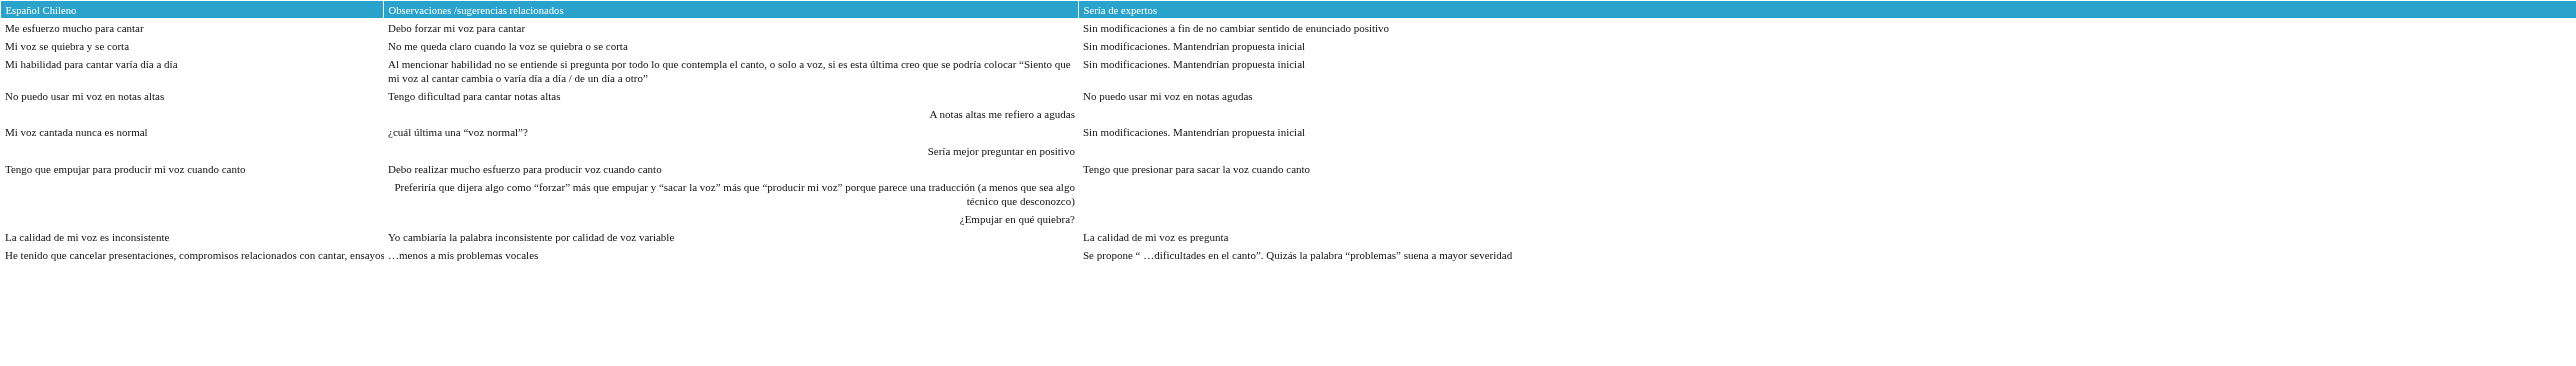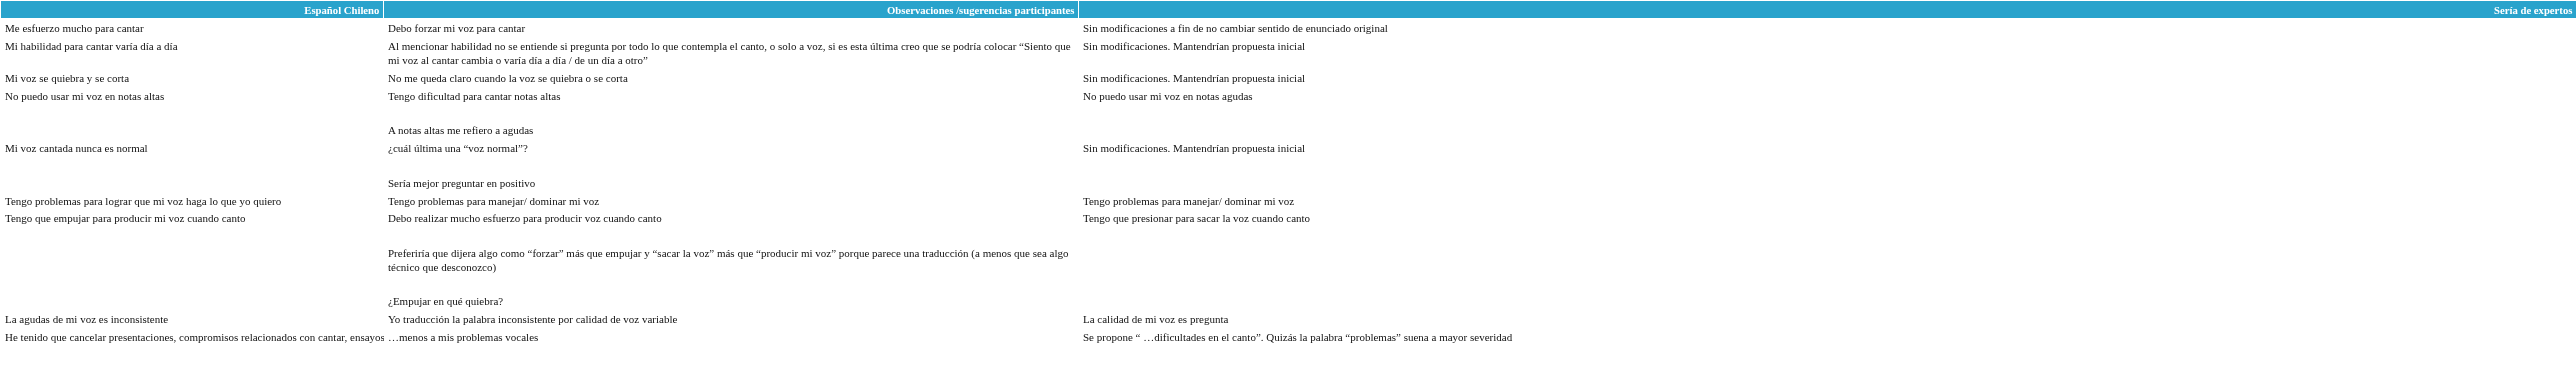--- a/index.html
+++ b/index.html
@@ -18,118 +18,111 @@
     width: 2576px;
     table-layout: fixed;
   }
   table.matrix col.c1 { width: 383px; }
   table.matrix col.c2 { width: 695px; }
   table.matrix col.c3 { width: 1498px; }
   table.matrix thead th {
     background: #29a3cc;
     color: #ffffff;
     font-family: "Liberation Serif", serif;
-    font-weight: bold;
+    font-weight: normal;
     font-size: 10.7px;
-    text-align: right;
+    text-align: left;
     padding: 2.7px 3.6px 2.7px 4.5px;
     border: 0.9px solid #ffffff;
     white-space: nowrap;
     overflow: hidden;
   }
   table.matrix tbody td {
     vertical-align: top;
     padding: 1.8px 3.6px 1.8px 4.5px;
     border: none;
     line-height: 1.30;
     font-size: 11px;
     color: #111111;
     overflow: hidden;
     white-space: nowrap;
   }
   table.matrix tbody td.col-mid { white-space: normal; }
   table.matrix tbody td.col-right { white-space: normal; }
   .sub-line { display: block; }
-  .sub-line + .sub-line { margin-top: 20px; }
+  .sub-line + .sub-line { margin-top: 4px; text-align: right; }
   .row-pad td { padding-top: 1.8px; padding-bottom: 1.8px; }
 </style>
 </head>
 <body>
 
 <table class="matrix">
   <colgroup>
     <col class="c1">
     <col class="c2">
     <col class="c3">
   </colgroup>
   <thead>
     <tr>
       <th>Español Chileno</th>
-      <th>Observaciones /sugerencias participantes</th>
+      <th>Observaciones /sugerencias relacionados</th>
       <th>Sería de expertos</th>
     </tr>
   </thead>
   <tbody>
     <tr class="row-pad">
       <td class="col-left">Me esfuerzo mucho para cantar</td>
       <td class="col-mid">
         <span class="sub-line">Debo forzar mi voz para cantar</span>
       </td>
-      <td class="col-right">Sin modificaciones a fin de no cambiar sentido de enunciado original</td>
+      <td class="col-right">Sin modificaciones a fin de no cambiar sentido de enunciado positivo</td>
+    </tr>
+    <tr class="row-pad">
+      <td class="col-left">Mi voz se quiebra y se corta</td>
+      <td class="col-mid">
+        <span class="sub-line">No me queda claro cuando la voz se quiebra o se corta</span>
+      </td>
+      <td class="col-right">Sin modificaciones. Mantendrían propuesta inicial</td>
     </tr>
     <tr class="row-pad">
       <td class="col-left">Mi habilidad para cantar varía día a día</td>
       <td class="col-mid">
         <span class="sub-line">Al mencionar habilidad no se entiende si pregunta por todo lo que contempla el canto, o solo a voz, si es esta última creo que se podría colocar “Siento que mi voz al cantar cambia o varía día a día / de un día a otro”</span>
-      </td>
-      <td class="col-right">Sin modificaciones. Mantendrían propuesta inicial</td>
-    </tr>
-    <tr class="row-pad">
-      <td class="col-left">Mi voz se quiebra y se corta</td>
-      <td class="col-mid">
-        <span class="sub-line">No me queda claro cuando la voz se quiebra o se corta</span>
       </td>
       <td class="col-right">Sin modificaciones. Mantendrían propuesta inicial</td>
     </tr>
     <tr class="row-pad">
       <td class="col-left">No puedo usar mi voz en notas altas</td>
       <td class="col-mid">
         <span class="sub-line">Tengo dificultad para cantar notas altas</span>
         <span class="sub-line">A notas altas me refiero a agudas</span>
       </td>
       <td class="col-right">No puedo usar mi voz en notas agudas</td>
     </tr>
     <tr class="row-pad">
       <td class="col-left">Mi voz cantada nunca es normal</td>
       <td class="col-mid">
         <span class="sub-line">¿cuál última una “voz normal”?</span>
         <span class="sub-line">Sería mejor preguntar en positivo</span>
       </td>
       <td class="col-right">Sin modificaciones. Mantendrían propuesta inicial</td>
     </tr>
     <tr class="row-pad">
-      <td class="col-left">Tengo problemas para lograr que mi voz haga lo que yo quiero</td>
-      <td class="col-mid">
-        <span class="sub-line">Tengo problemas para manejar/ dominar mi voz</span>
-      </td>
-      <td class="col-right">Tengo problemas para manejar/ dominar mi voz</td>
-    </tr>
-    <tr class="row-pad">
       <td class="col-left">Tengo que empujar para producir mi voz cuando canto</td>
       <td class="col-mid">
         <span class="sub-line">Debo realizar mucho esfuerzo para producir voz cuando canto</span>
         <span class="sub-line">Preferiría que dijera algo como “forzar” más que empujar y “sacar la voz” más que “producir mi voz” porque parece una traducción (a menos que sea algo técnico que desconozco)</span>
         <span class="sub-line">¿Empujar en qué quiebra?</span>
       </td>
       <td class="col-right">Tengo que presionar para sacar la voz cuando canto</td>
     </tr>
     <tr class="row-pad">
-      <td class="col-left">La agudas de mi voz es inconsistente</td>
+      <td class="col-left">La calidad de mi voz es inconsistente</td>
       <td class="col-mid">
-        <span class="sub-line">Yo traducción la palabra inconsistente por calidad de voz variable</span>
+        <span class="sub-line">Yo cambiaría la palabra inconsistente por calidad de voz variable</span>
       </td>
       <td class="col-right">La calidad de mi voz es pregunta</td>
     </tr>
     <tr class="row-pad">
       <td class="col-left">He tenido que cancelar presentaciones, compromisos relacionados con cantar, ensayos o prácticas debido a mi canto</td>
       <td class="col-mid">
         <span class="sub-line">…menos a mis problemas vocales</span>
       </td>
       <td class="col-right">Se propone “ …dificultades en el canto”. Quizás la palabra “problemas” suena a mayor severidad</td>
     </tr>

